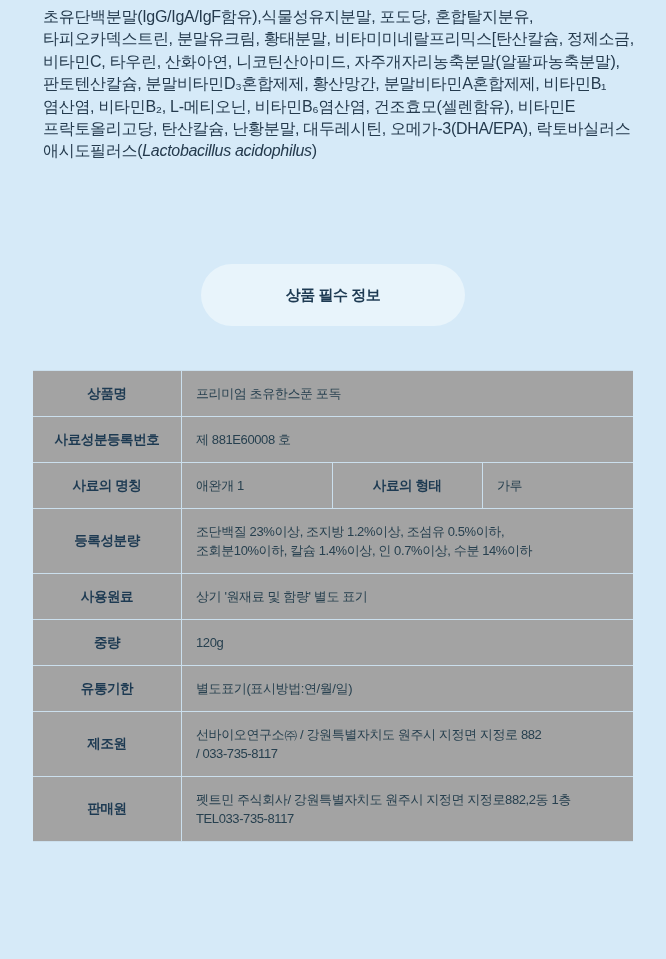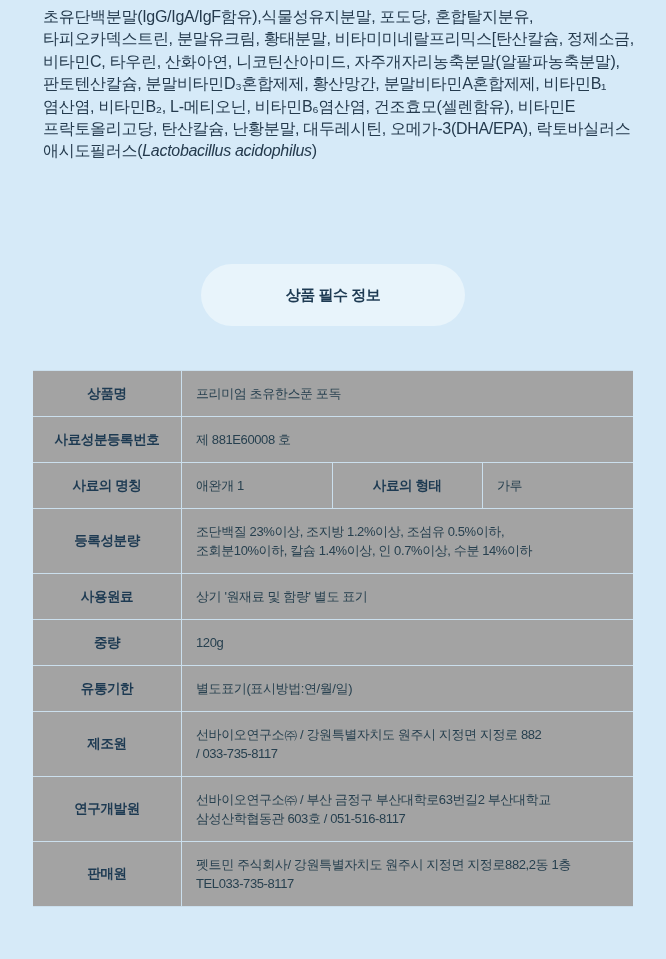--- a/index.html
+++ b/index.html
@@ -148,23 +148,18 @@
     <tr>
       <th>유통기한</th>
       <td colspan="3">별도표기(표시방법:연/월/일)</td>
     </tr>
     <tr>
       <th>제조원</th>
       <td colspan="3">선바이오연구소㈜ / 강원특별자치도 원주시 지정면 지정로 882
 / 033-735-8117</td>
     </tr>
     <tr>
-      <th>연구개발원</th>
-      <td colspan="3">선바이오연구소㈜ / 부산 금정구 부산대학로63번길2 부산대학교
-삼성산학협동관 603호 / 051-516-8117</td>
-    </tr>
-    <tr>
       <th>판매원</th>
       <td colspan="3">펫트민 주식회사/ 강원특별자치도 원주시 지정면 지정로882,2동 1층
 TEL033-735-8117</td>
     </tr>
   </tbody>
 </table>
 
 </body></html>

